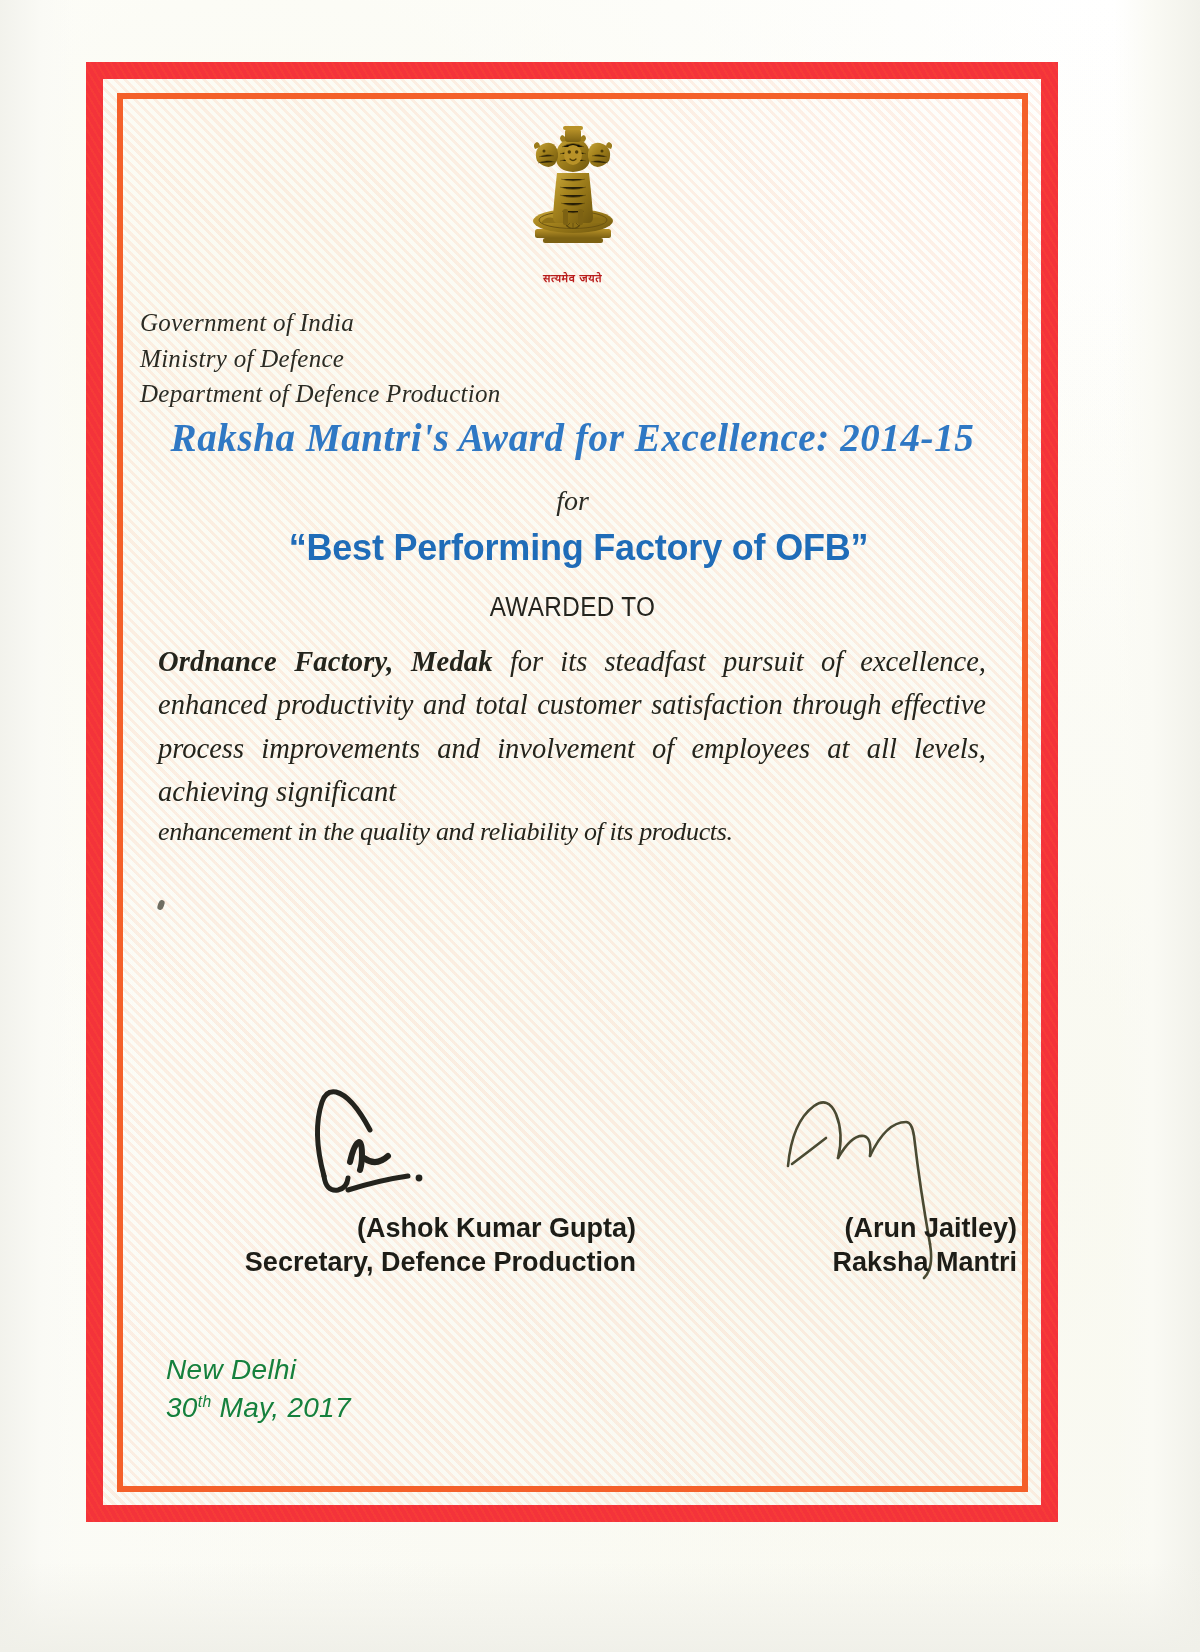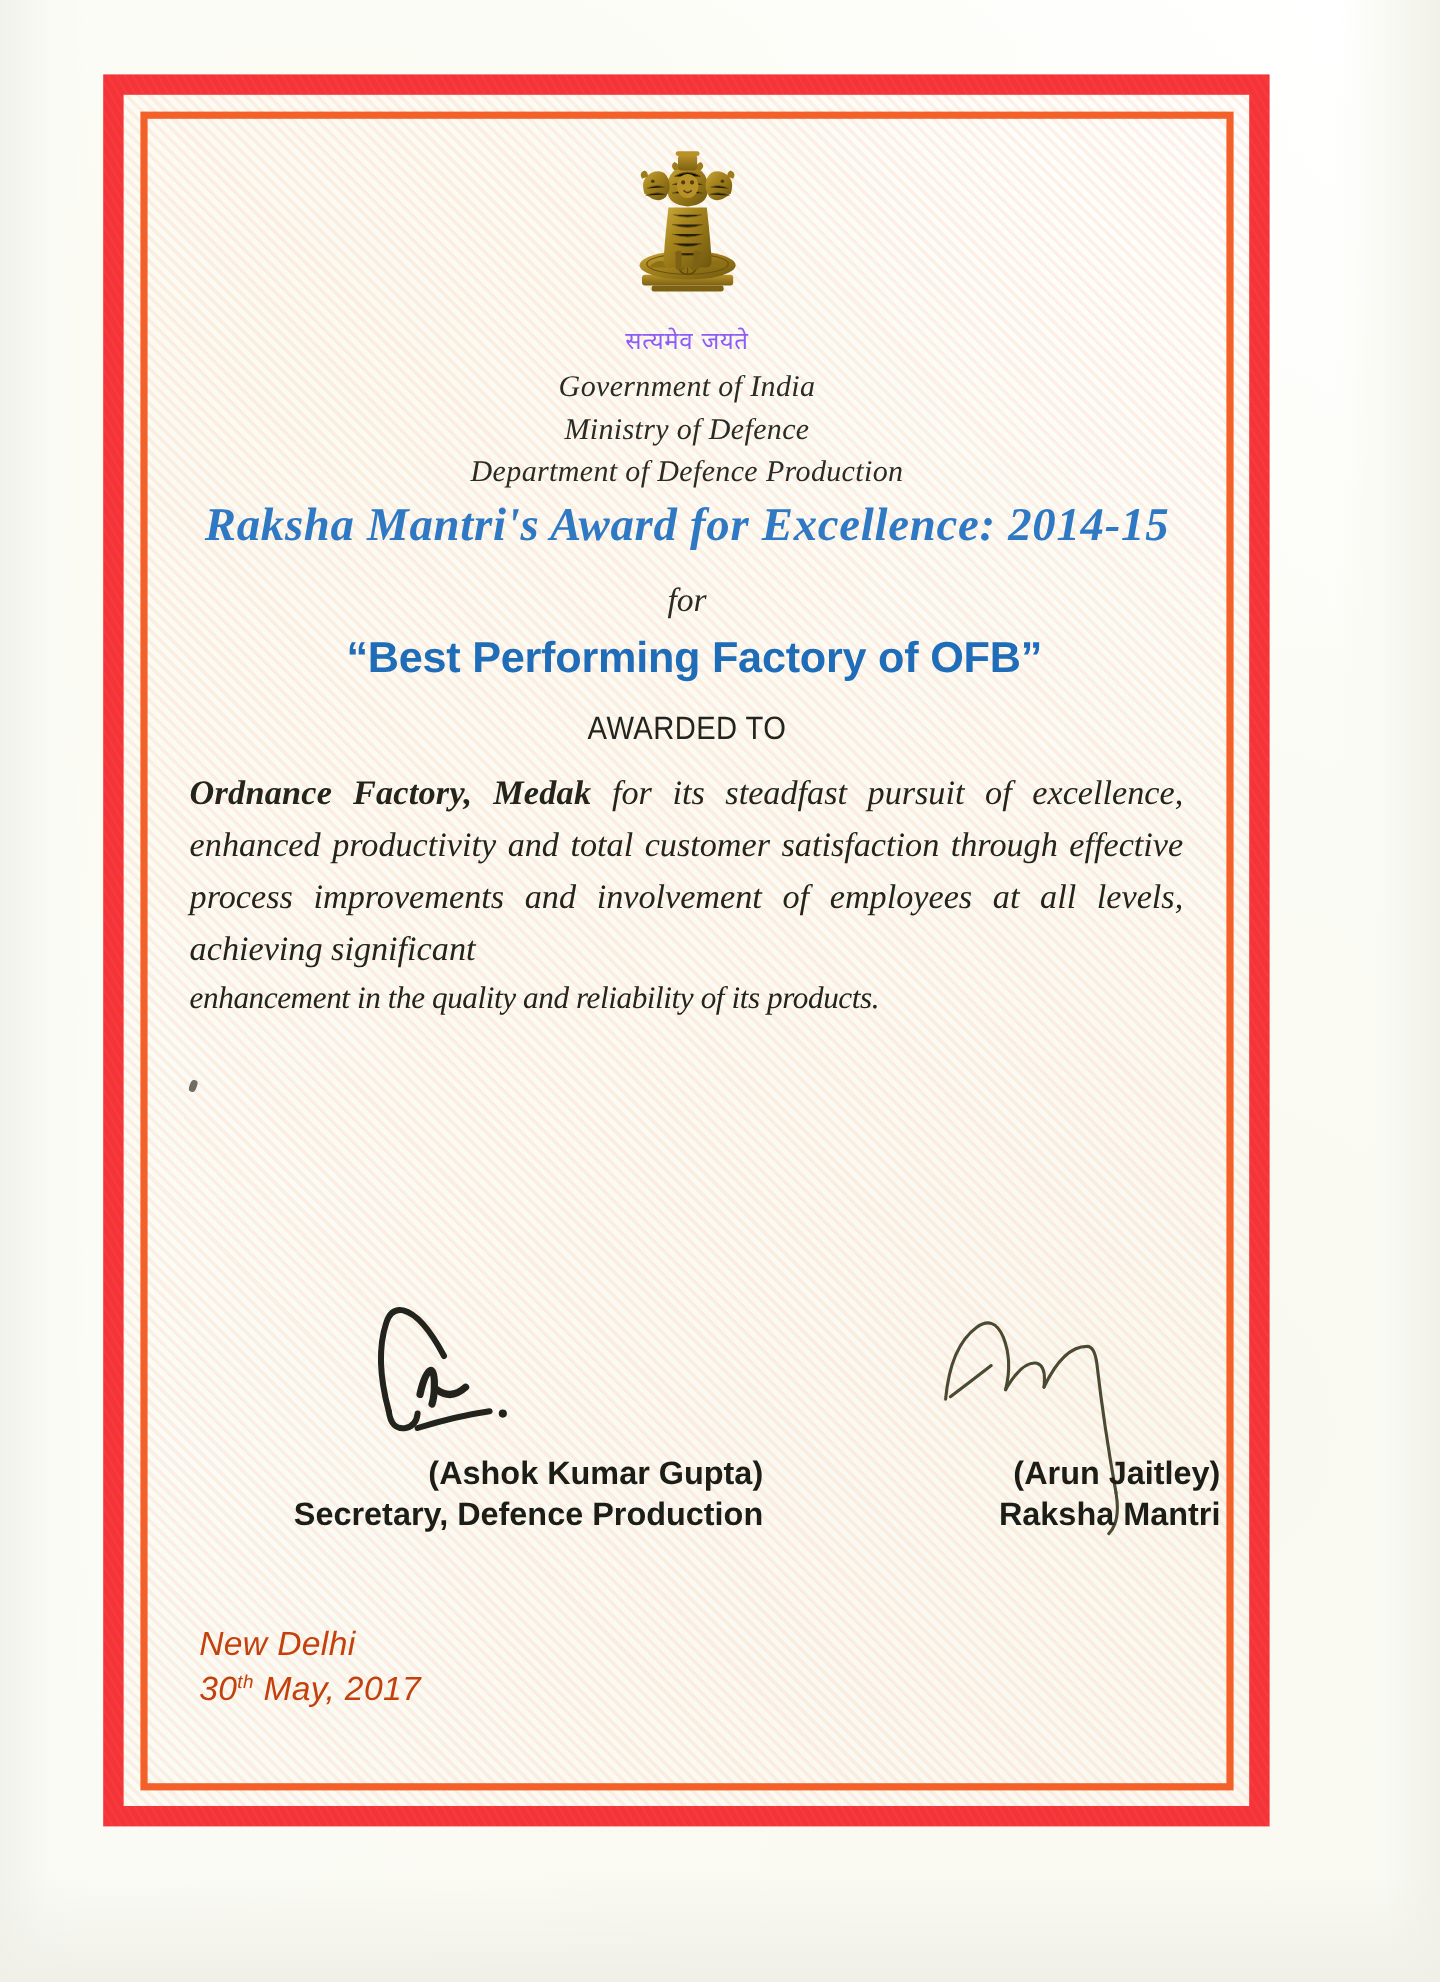--- a/index.html
+++ b/index.html
@@ -95,32 +95,31 @@
     display: flex;
     flex-direction: column;
     align-items: center;
   }
   .emblem {
     display: block;
   }
   .emblem-motto {
     margin-top: 1px;
     font-family: "DejaVu Sans", sans-serif;
-    font-size: 20px;
-    font-weight: 400;
-    color: #8b5cf6;
+    font-size: 11px;
+    font-weight: 700;
+    color: #b91c1c;
     letter-spacing: 0.5px;
   }
 
   
   .header-lines {
     position: absolute;
     left: 0; right: 0;
     top: 200px;
-    text-align: center;
   }
   .header-line {
     font-family: "Liberation Serif", "DejaVu Serif", serif;
     font-style: italic;
     font-size: 25px;
     color: #2b2b24;
     line-height: 1.42;
     letter-spacing: 0.3px;
   }
 
@@ -255,21 +254,21 @@
   .sig-names-wrap { position: absolute; top: 140px; left: 0; right: 0; }
 
   
   .place-date {
     position: absolute;
     left: 26px;
     bottom: 52px;
     font-family: "Liberation Sans", sans-serif;
     font-style: italic;
     font-size: 28px;
-    color: #c2410c;
+    color: #15803d;
     line-height: 1.38;
     letter-spacing: 0.3px;
   }
   .place-date sup {
     font-size: 0.56em;
     vertical-align: super;
   }
 </style>
 </head>
 <body>

